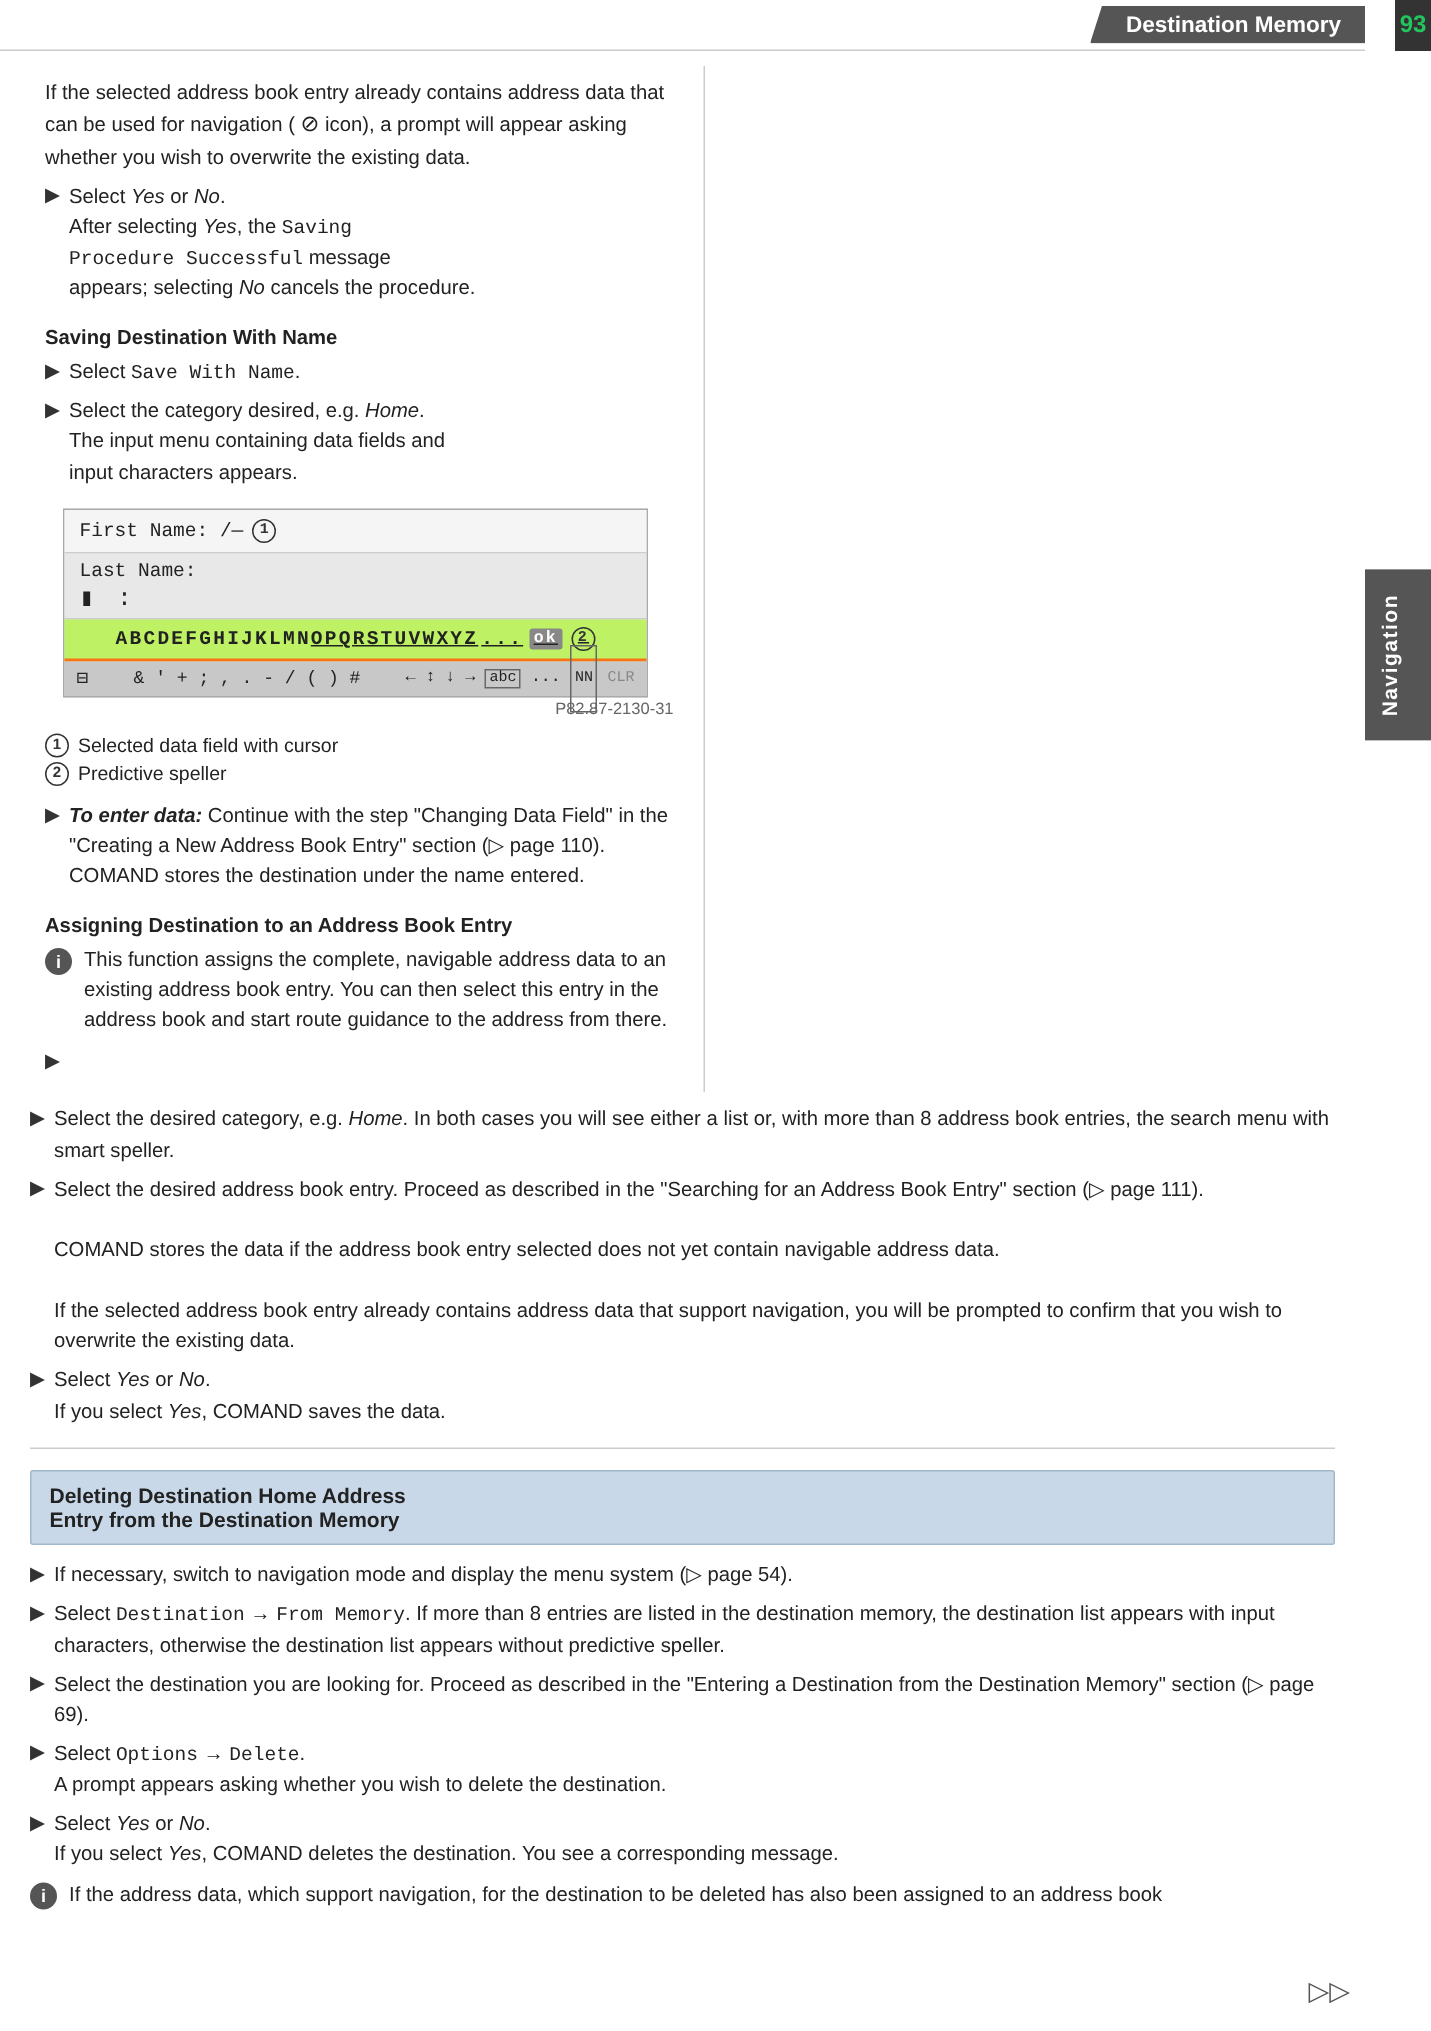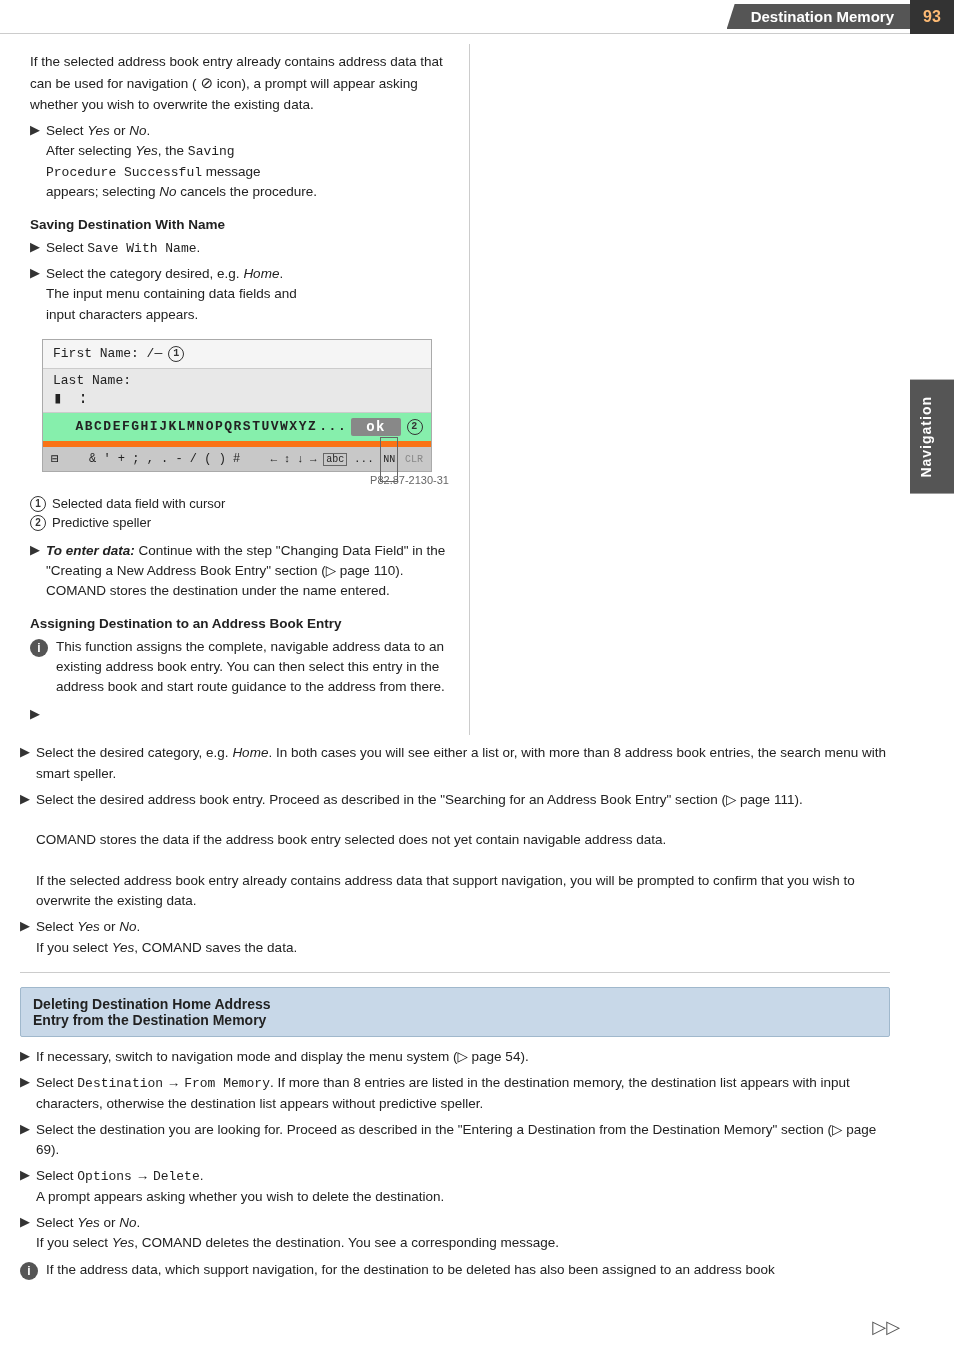--- a/index.html
+++ b/index.html
@@ -24,23 +24,23 @@
     }
     .header-title {
       font-size: 15px;
       font-weight: bold;
       color: #fff;
       background: #555;
       padding: 4px 16px 4px 24px;
       clip-path: polygon(8px 0%, 100% 0%, 100% 100%, 0% 100%);
     }
     .page-number-box {
-      width: 44px;
+      width: 24px;
       background: #333;
-      color: #fdba74;
+      color: #22c55e;
       font-size: 16px;
       font-weight: bold;
       padding: 4px 0;
       position: absolute;
       top: 0;
       right: 0;
       height: 34px;
       display: flex;
       align-items: center;
       justify-content: center;
@@ -159,43 +159,43 @@
       display: flex;
       align-items: center;
     }
     .kb-row2 {
       background: #e8e8e8;
       padding: 4px 10px;
       border-bottom: 1px solid #ccc;
       font-size: 13px;
     }
     .kb-row-alpha {
-      background: #86efac;
+      background: #bef264;
       padding: 5px 8px;
-      border-bottom: 6px solid #f97316;
+      border-bottom: 2px solid #f97316;
       font-size: 13px;
       font-weight: bold;
       letter-spacing: 1.5px;
       display: flex;
       align-items: center;
-      justify-content: flex-end;
+      justify-content: center;
     }
     .kb-row-special {
       background: #c8c8c8;
       padding: 4px 8px;
       font-size: 12px;
       display: flex;
       align-items: center;
       justify-content: space-between;
     }
     .ok-btn {
       background: #888;
       color: #fff;
-      padding: 1px 15px;
-      font-size: 14px;
+      padding: 1px 3px;
+      font-size: 11px;
       border-radius: 2px;
       margin-left: 4px;
     }
     .circle-num {
       display: inline-flex;
       width: 16px;
       height: 16px;
       border-radius: 50%;
       border: 1.5px solid #333;
       align-items: center;
@@ -321,21 +321,21 @@
         <div class="kb-row1">
           <span>First Name: /—</span>
           <span class="circle-num">1</span>
         </div>
         <div class="kb-row2">
           <span>Last Name:</span><br>
           <span style="font-size:16px; letter-spacing:3px;">▮ :</span>
         </div>
         <div class="kb-row-alpha">
           <span>ABCDEFGHIJKLMN</span>
-          <span style="display:flex;align-items:center;">
+          <span style="display:flex;align-items:center;text-decoration:underline;">
             <span>OPQRSTUVWXYZ</span>
             <span style="margin-left:2px;">...</span>
             <span class="ok-btn">ok</span>
             <span class="circle-num">2</span>
           </span>
         </div>
         <div class="kb-row-special">
           <span style="font-size:13px;">⊟</span>
           <span>&amp; ' + ; , . - / ( ) #</span>
           <span style="font-size:11px;">← ↕ ↓ → <span style="border:1px solid #666;padding:0 2px;font-size:10px;">abc</span> ... <span style="border:1px solid #666;padding:16px 2px;font-size:10px;">NN</span> <span style="color:#888;font-size:10px;">CLR</span></span>

